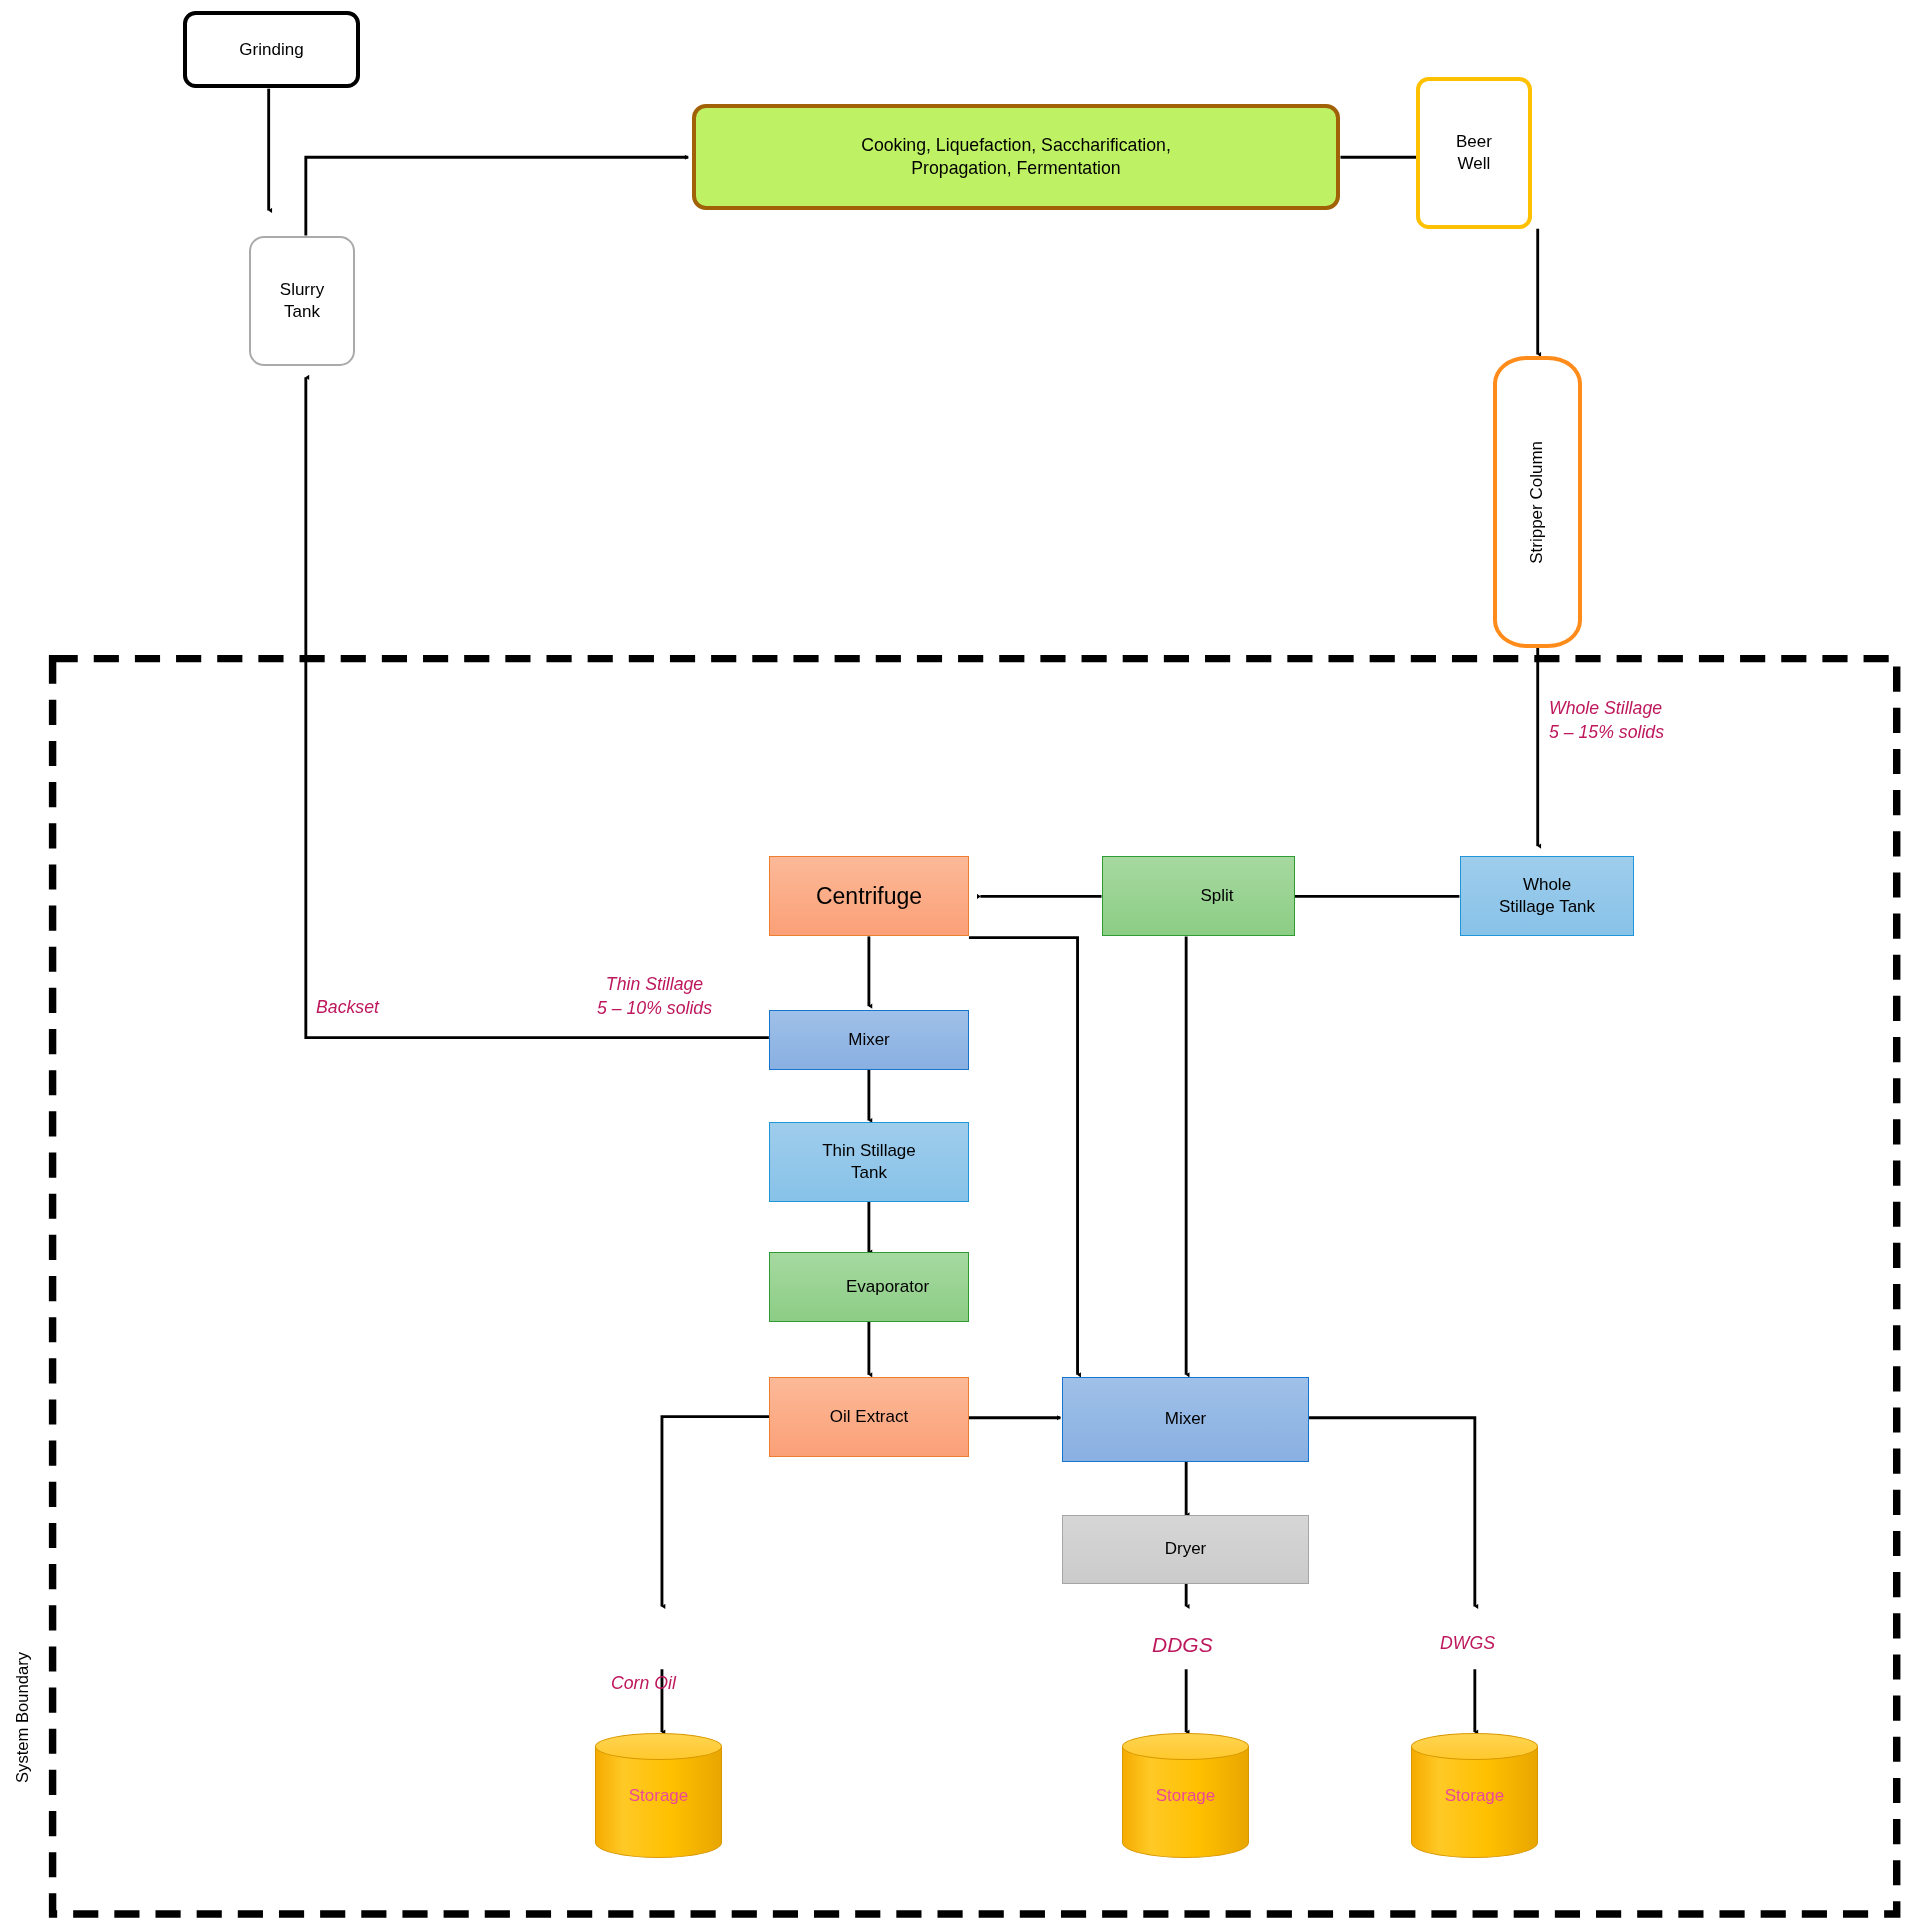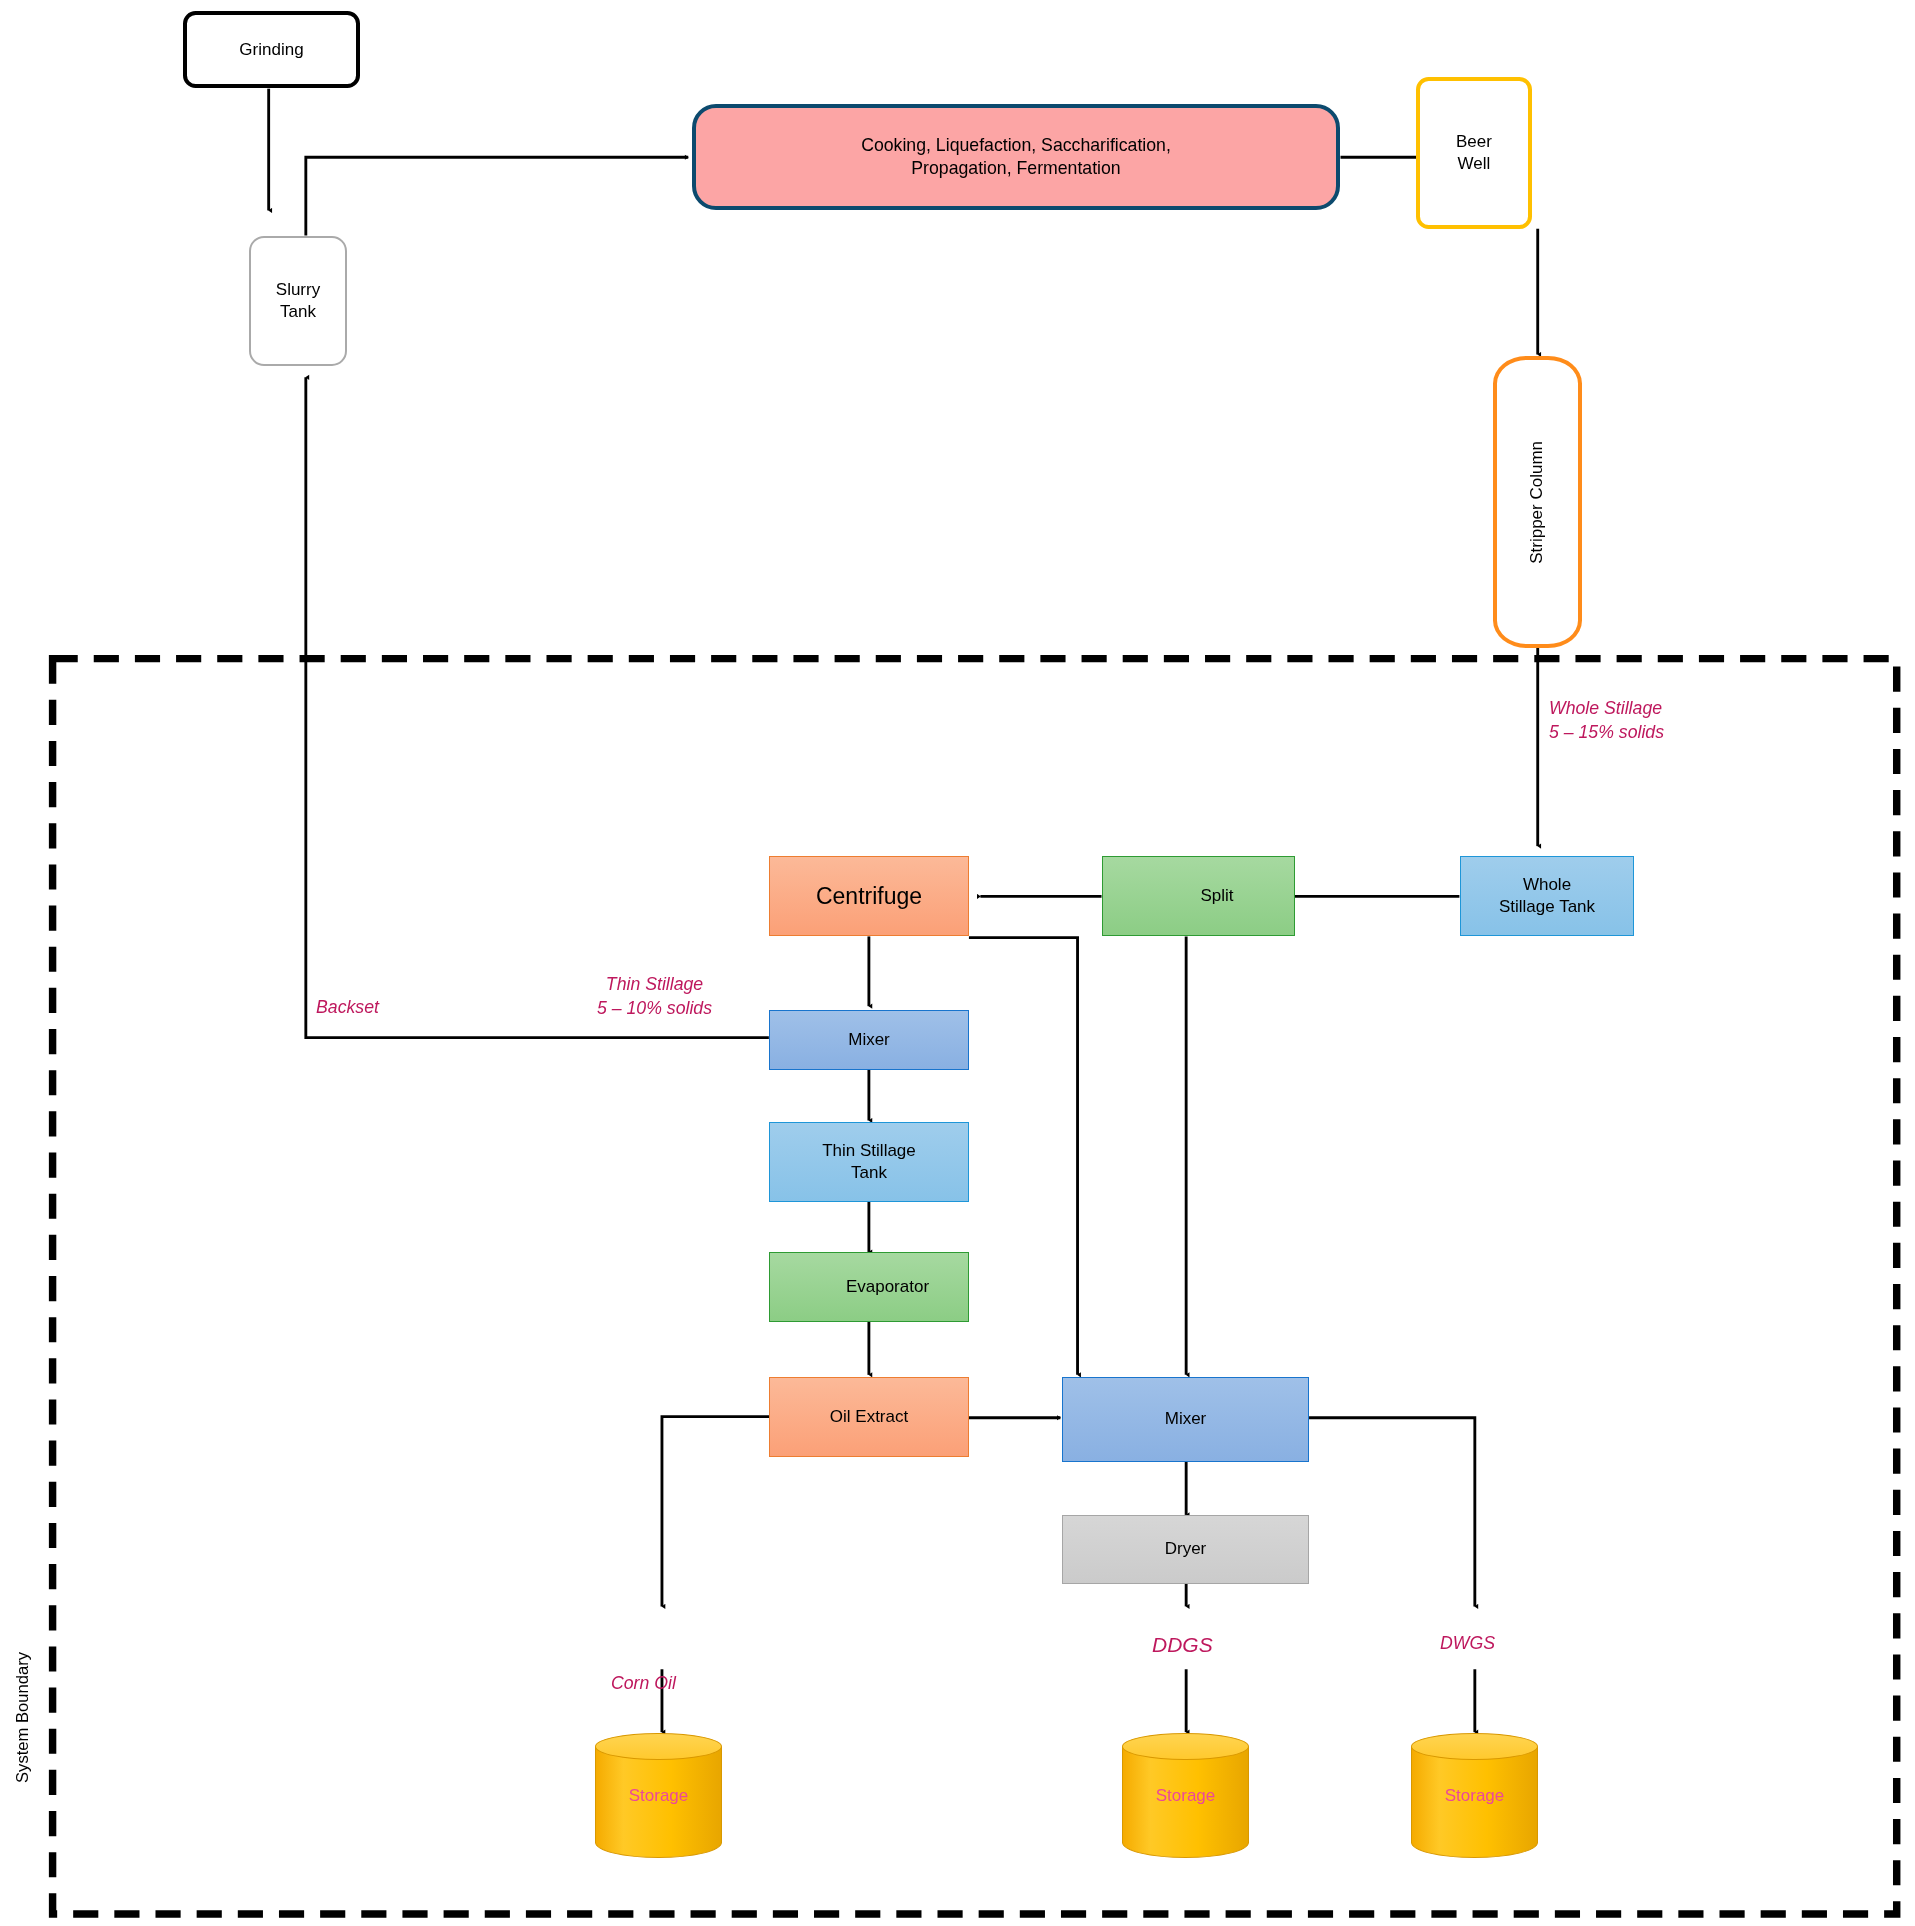--- a/index.html
+++ b/index.html
@@ -47,23 +47,23 @@
     background: #ffffff;
     border: 4px solid #000000;
     border-radius: 12.6px;
   }
   .n-slurry {
     background: #ffffff;
     border: 2.9px solid #aaaaaa;
     border-radius: 15px;
   }
   .n-cook {
-    background: #fca5a5;
-    border: 4px solid #0c4a6e;
-    border-radius: 24px;
+    background: #bef264;
+    border: 4px solid #a16207;
+    border-radius: 14px;
   }
   .n-beerwell {
     background: #ffffff;
     border: 4px solid #ffc000;
     border-radius: 12.6px;
   }
   .n-stripper {
     background: #ffffff;
     border: 4px solid #ff8c1a;
     border-radius: 34px / 27.4px;
@@ -208,21 +208,21 @@
       <polyline points="1345,1815 535,1815 535,660" marker-end="url(#arrow-up)"></polyline>
     </g>
 
     <rect x="92" y="1152" width="3226" height="2196" fill="none" stroke="#000" stroke-width="13" stroke-dasharray="44 28"></rect>
   </svg>
 
   <div class="node n-grinding" style="left:183px; top:11.4px; width:177px; height:77px; font-size:17px;">
     <span>Grinding</span>
   </div>
 
-  <div class="node n-slurry" style="left:249px; top:236px; width:98px; height:130px; font-size:17px; white-space:pre-line;">
+  <div class="node n-slurry" style="left:249px; top:236px; width:106px; height:130px; font-size:17px; white-space:pre-line;">
     <span>Slurry
 Tank</span>
   </div>
 
   <div class="node n-cook" style="left:692px; top:104px; width:648px; height:106px; font-size:17.7px; white-space:pre-line;">
     <span>Cooking, Liquefaction, Saccharification,
 Propagation, Fermentation</span>
   </div>
 
   <div class="node n-beerwell" style="left:1416px; top:77px; width:116px; height:152px; font-size:17px; white-space:pre-line;">

